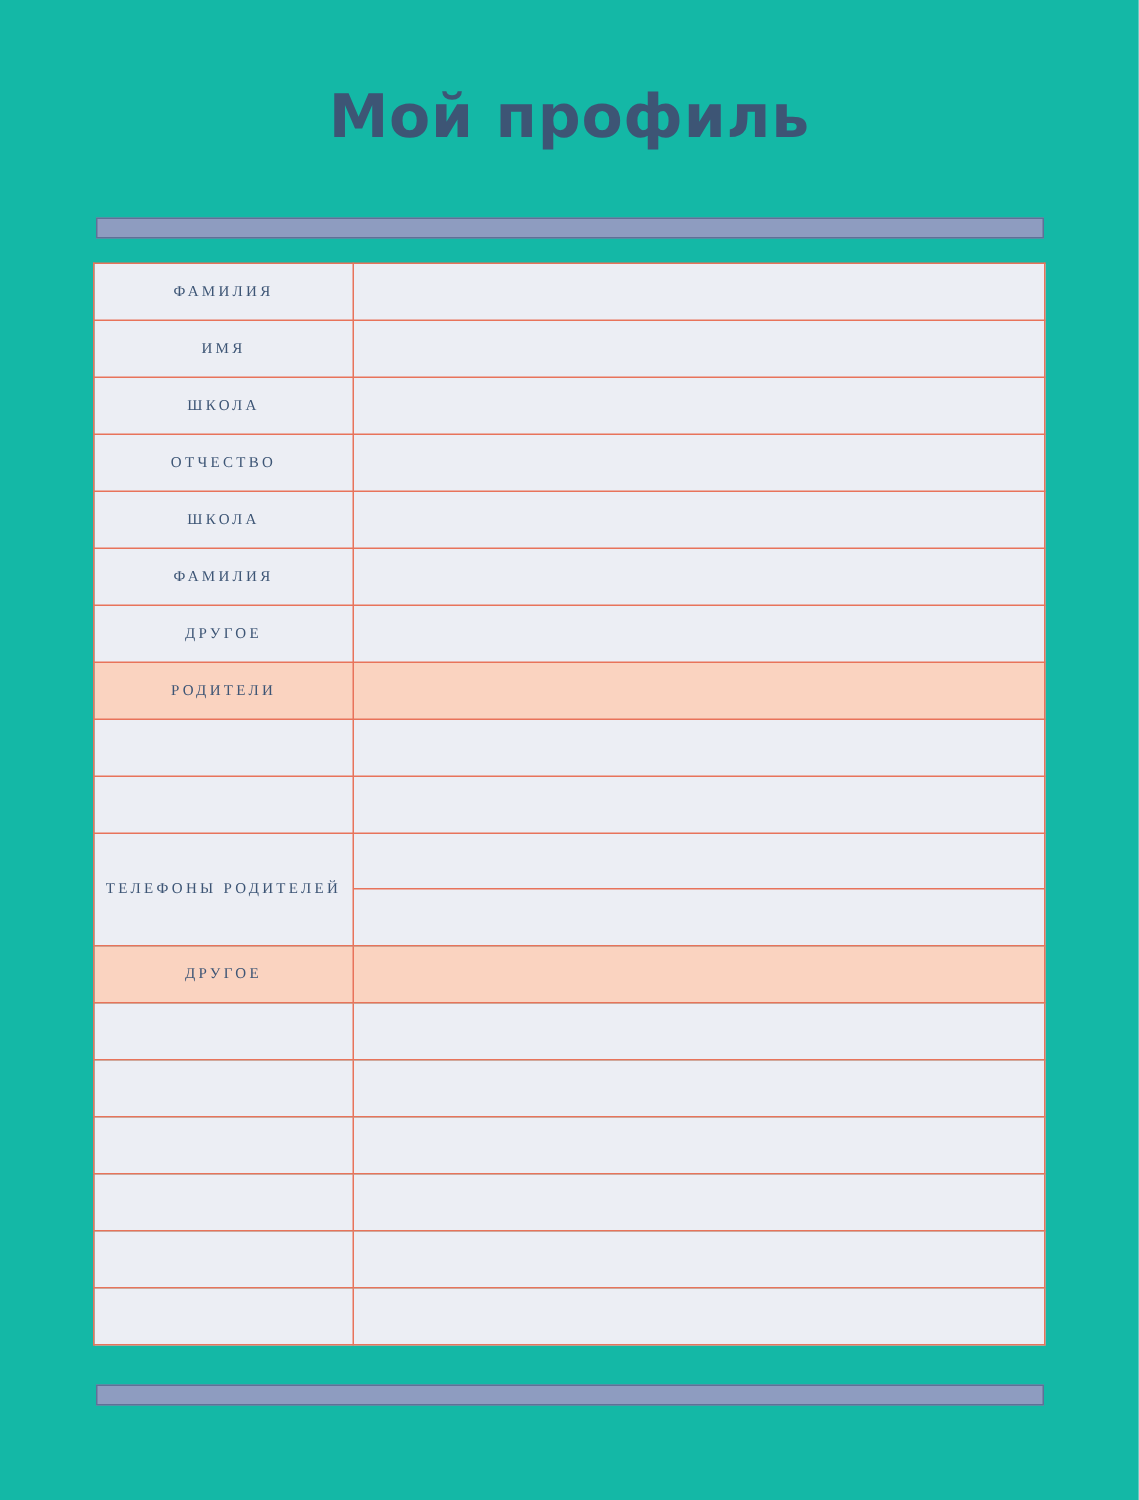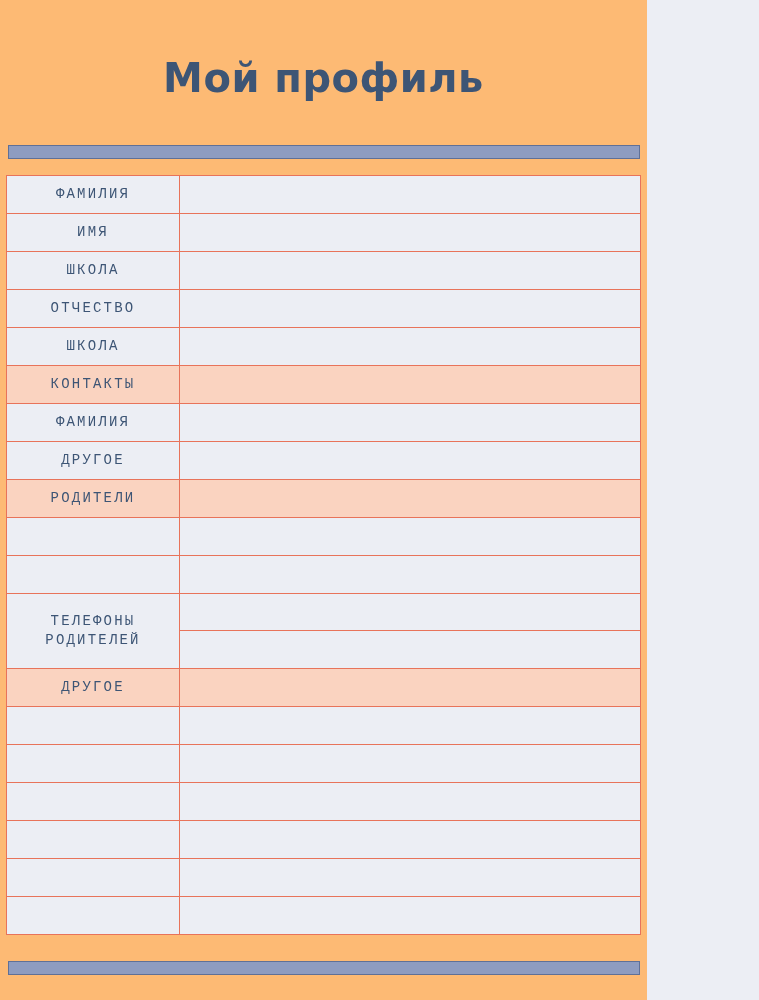--- a/index.html
+++ b/index.html
@@ -8,23 +8,23 @@
   }
   body {
     width: 759px;
     height: 1000px;
     background: #eceef4;
     font-family: "Liberation Sans", sans-serif;
     overflow: hidden;
   }
   .page {
     position: relative;
-    width: 647px;
+    width: 759px;
     height: 1000px;
-    background: #fdba74;
+    background: #14b8a6;
     box-sizing: border-box;
   }
   .title {
     text-align: center;
     color: #3d5575;
     font-family: "DejaVu Sans", sans-serif;
     font-size: 40px;
     font-weight: bold;
     letter-spacing: 0.5px;
     padding-top: 58px;
@@ -54,23 +54,23 @@
   .table td {
     border: 1px solid #e8735a;
     height: 37px;
     padding: 0;
     background: #eceef4;
   }
   .label-cell {
     width: 172px;
     text-align: center;
     color: #3d5575;
-    font-size: 14px;
+    font-size: 10px;
     letter-spacing: 2.2px;
-    font-family: Liberation Mono, monospace;
+    font-family: Liberation Serif, serif;
     vertical-align: middle;
     line-height: 1.35;
   }
   .value-cell {
     width: 460px;
   }
   .row-peach td {
     background: #fad3c0;
   }
   .row-peach .label-cell {
@@ -120,24 +120,20 @@
       <tr>
         <td class="label-cell">ШКОЛА</td>
         <td class="value-cell"></td>
       </tr>
       <tr>
         <td class="label-cell">ОТЧЕСТВО</td>
         <td class="value-cell"></td>
       </tr>
       <tr>
         <td class="label-cell">ШКОЛА</td>
-        <td class="value-cell"></td>
-      </tr>
-      <tr class="row-peach">
-        <td class="label-cell">КОНТАКТЫ</td>
         <td class="value-cell"></td>
       </tr>
       <tr>
         <td class="label-cell">ФАМИЛИЯ</td>
         <td class="value-cell"></td>
       </tr>
       <tr>
         <td class="label-cell">ДРУГОЕ</td>
         <td class="value-cell"></td>
       </tr>

